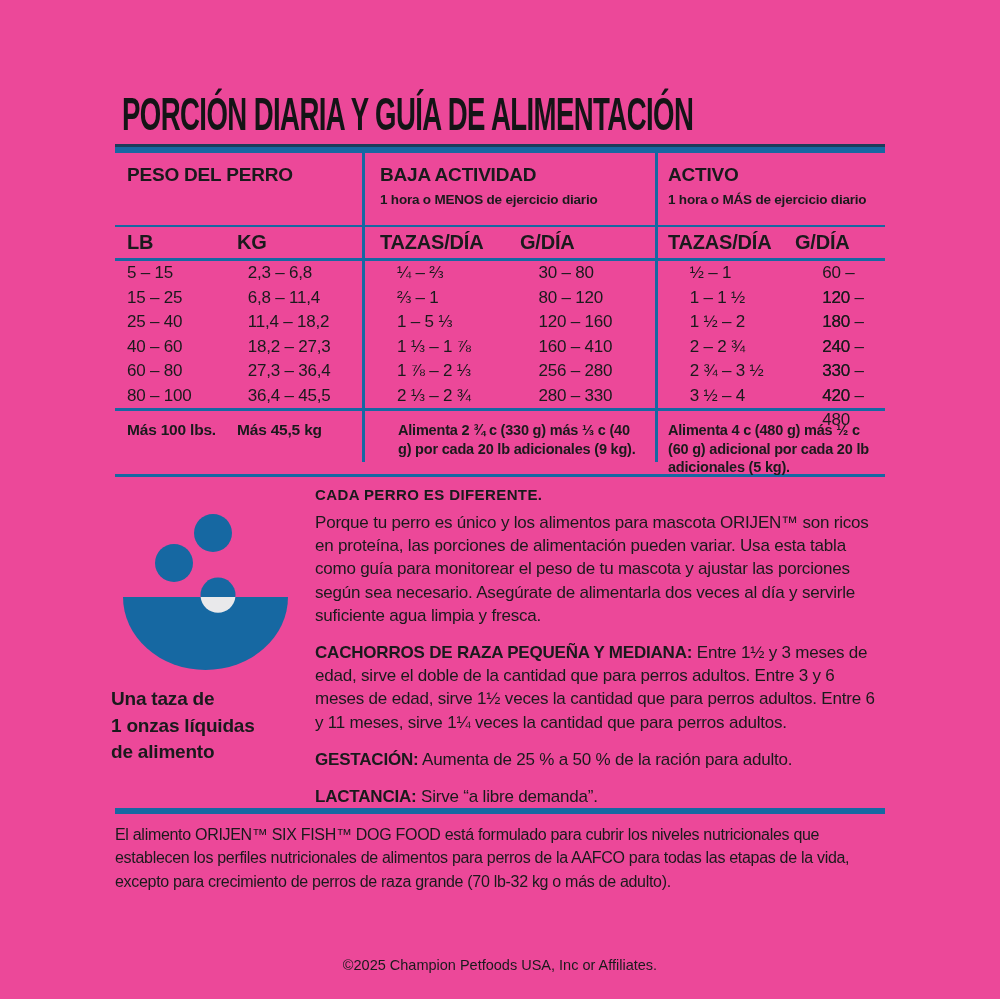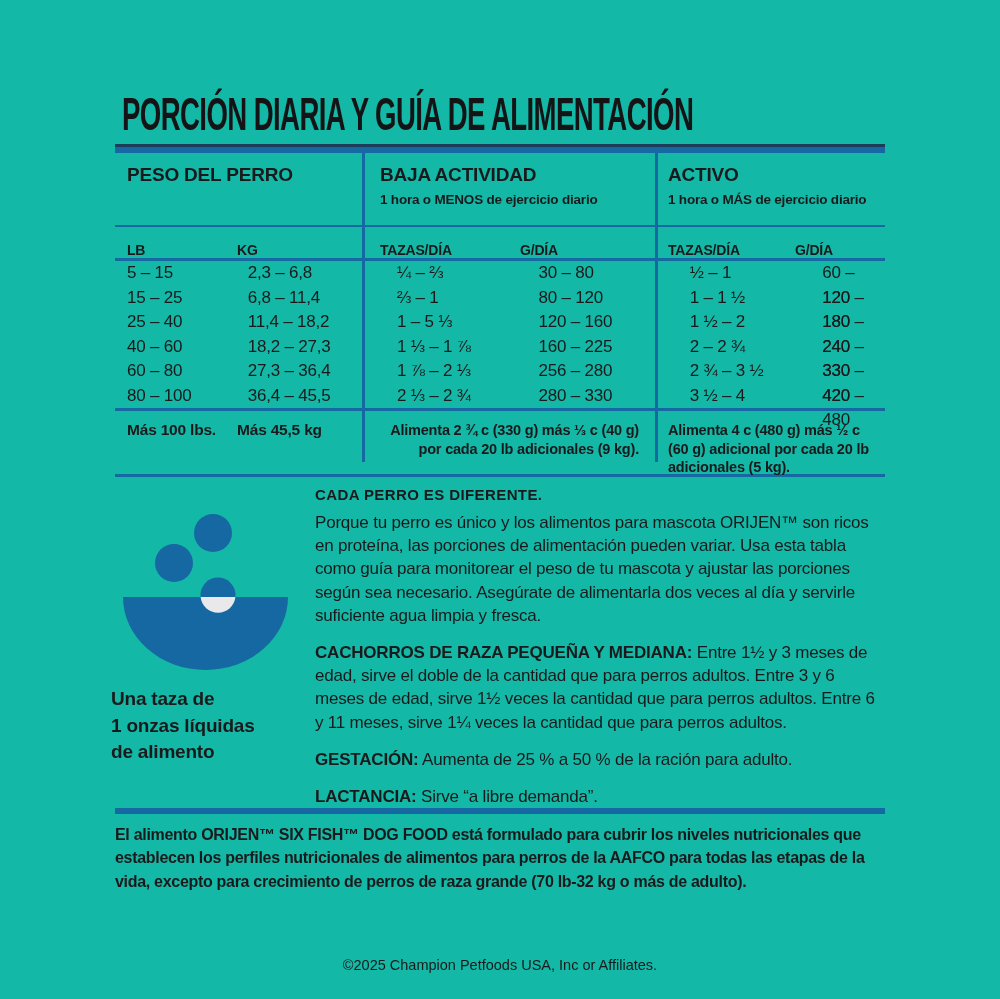--- a/index.html
+++ b/index.html
@@ -1,18 +1,18 @@
 <!DOCTYPE html>
 <html><head>
 <meta charset="utf-8">
 <style>
   * { margin:0; padding:0; box-sizing:border-box; }
   html,body { background:#d8d8da; }
   body { font-family:"Liberation Sans","DejaVu Sans",sans-serif; color:#1a1a1c; }
-  .sheet { position:relative; width:1000px; height:999px; background:#14b8a6; overflow:hidden; margin:0 auto; }
+  .sheet { position:relative; width:1000px; height:999px; background:#ec4899; overflow:hidden; margin:0 auto; }
   .abs { position:absolute; }
 
   
   .title {
     left:122px; top:87px;
     font-size:46px; font-weight:700; color:#141416;
     letter-spacing:-1px; white-space:nowrap;
     transform:scaleX(0.60); transform-origin:left top;
   }
 
@@ -22,52 +22,52 @@
   .hline { background:#1668a2; }
   .h2 { height:2px; } .h3 { height:3px; }
   .row { display:flex; }
   .ghead { height:72px; padding-top:11px; }
   .g1 { width:247px; padding-left:12px; }
   .g2 { width:293px; padding-left:18px; }
   .g3 { width:230px; padding-left:13px; }
   .glabel { font-size:19px; font-weight:700; letter-spacing:-0.2px; }
   .gsub { font-size:13.5px; font-weight:700; margin-top:6px; letter-spacing:-0.2px; }
   .chead { height:31px; }
-  .chead .cell { font-weight:700; line-height:31px; font-size:14px;margin-top:8px; }
+  .chead .cell { font-weight:700; line-height:31px; font-size:20px; }
   .cell { font-size:17px; letter-spacing:-0.2px; }
   .drow { height:24.5px;gap:44px; }
   .drow .cell { line-height:24.5px; font-weight:400; }
   .c1 { width:122px; padding-left:12px; }
   .c2 { width:125px; }
   .c3 { width:158px; padding-left:18px; }
   .c4 { width:135px; }
   .c5 { width:140px; padding-left:13px; }
   .c6 { width:90px; }
   .tfoot { height:63px; padding-top:10px; }
   .tfoot .fwt { font-size:15.5px; font-weight:700; }
   .tfoot .ftx { font-size:14.5px; font-weight:700; line-height:18.5px; letter-spacing:-0.2px; }
-  .f-low { width:293px; padding-left:18px; padding-right:16px;text-align:right; }
+  .f-low { width:293px; padding-left:36px; padding-right:16px; }
   .f-act { width:230px; padding-left:13px; padding-right:4px; }
   .vdiv { position:absolute; top:9px; width:3px; height:309px; background:#1668a2; }
 
   
   .bowl-wrap { left:120px; top:511px; width:170px; height:162px; }
   .cup-caption { left:111px; top:686px; width:190px; text-align:left;
     font-size:19px; font-weight:700; line-height:26.5px; letter-spacing:-0.2px; }
 
   
   .notes { left:315px; top:486px; width:572px; }
   .notes-heading { font-size:15px; font-weight:700; letter-spacing:0.4px; margin-bottom:8px; }
   .notes p { font-size:17px; line-height:23.2px; letter-spacing:-0.2px; }
   .notes .para { margin-bottom:14px; }
   .notes b { font-weight:700; }
 
   
   .rule { left:115px; top:808px; width:770px; height:6px; background:#1668a2; }
-  .aafco { left:115px; top:823px; width:780px; font-size:16px; font-weight:700;
+  .aafco { left:115px; top:823px; width:780px; font-size:16px; font-weight:400;
     line-height:23.3px; letter-spacing:-0.3px; }
   .copyright { left:0; top:957px; width:1000px; text-align:center; font-size:14.5px; font-weight:500; }
 </style>
 </head>
 <body>
 
 <div class="sheet">
 
   <div class="abs title">PORCIÓN DIARIA Y GUÍA DE ALIMENTACIÓN</div>
 
@@ -122,21 +122,21 @@
       <div class="cell c2">11,4 – 18,2</div>
       <div class="cell c3">1 – 5 ⅓</div>
       <div class="cell c4">120 – 160</div>
       <div class="cell c5">1 ½ – 2</div>
       <div class="cell c6">180 – 240</div>
     </div>
     <div class="row drow">
       <div class="cell c1">40 – 60</div>
       <div class="cell c2">18,2 – 27,3</div>
       <div class="cell c3">1 ⅓ – 1 ⅞</div>
-      <div class="cell c4">160 – 225</div>
+      <div class="cell c4">160 – 410</div>
       <div class="cell c5">2 – 2 ¾</div>
       <div class="cell c6">240 – 330</div>
     </div>
     <div class="row drow">
       <div class="cell c1">60 – 80</div>
       <div class="cell c2">27,3 – 36,4</div>
       <div class="cell c3">1 ⅞ – 2 ⅓</div>
       <div class="cell c4">256 – 280</div>
       <div class="cell c5">2 ¾ – 3 ½</div>
       <div class="cell c6">330 – 420</div>

